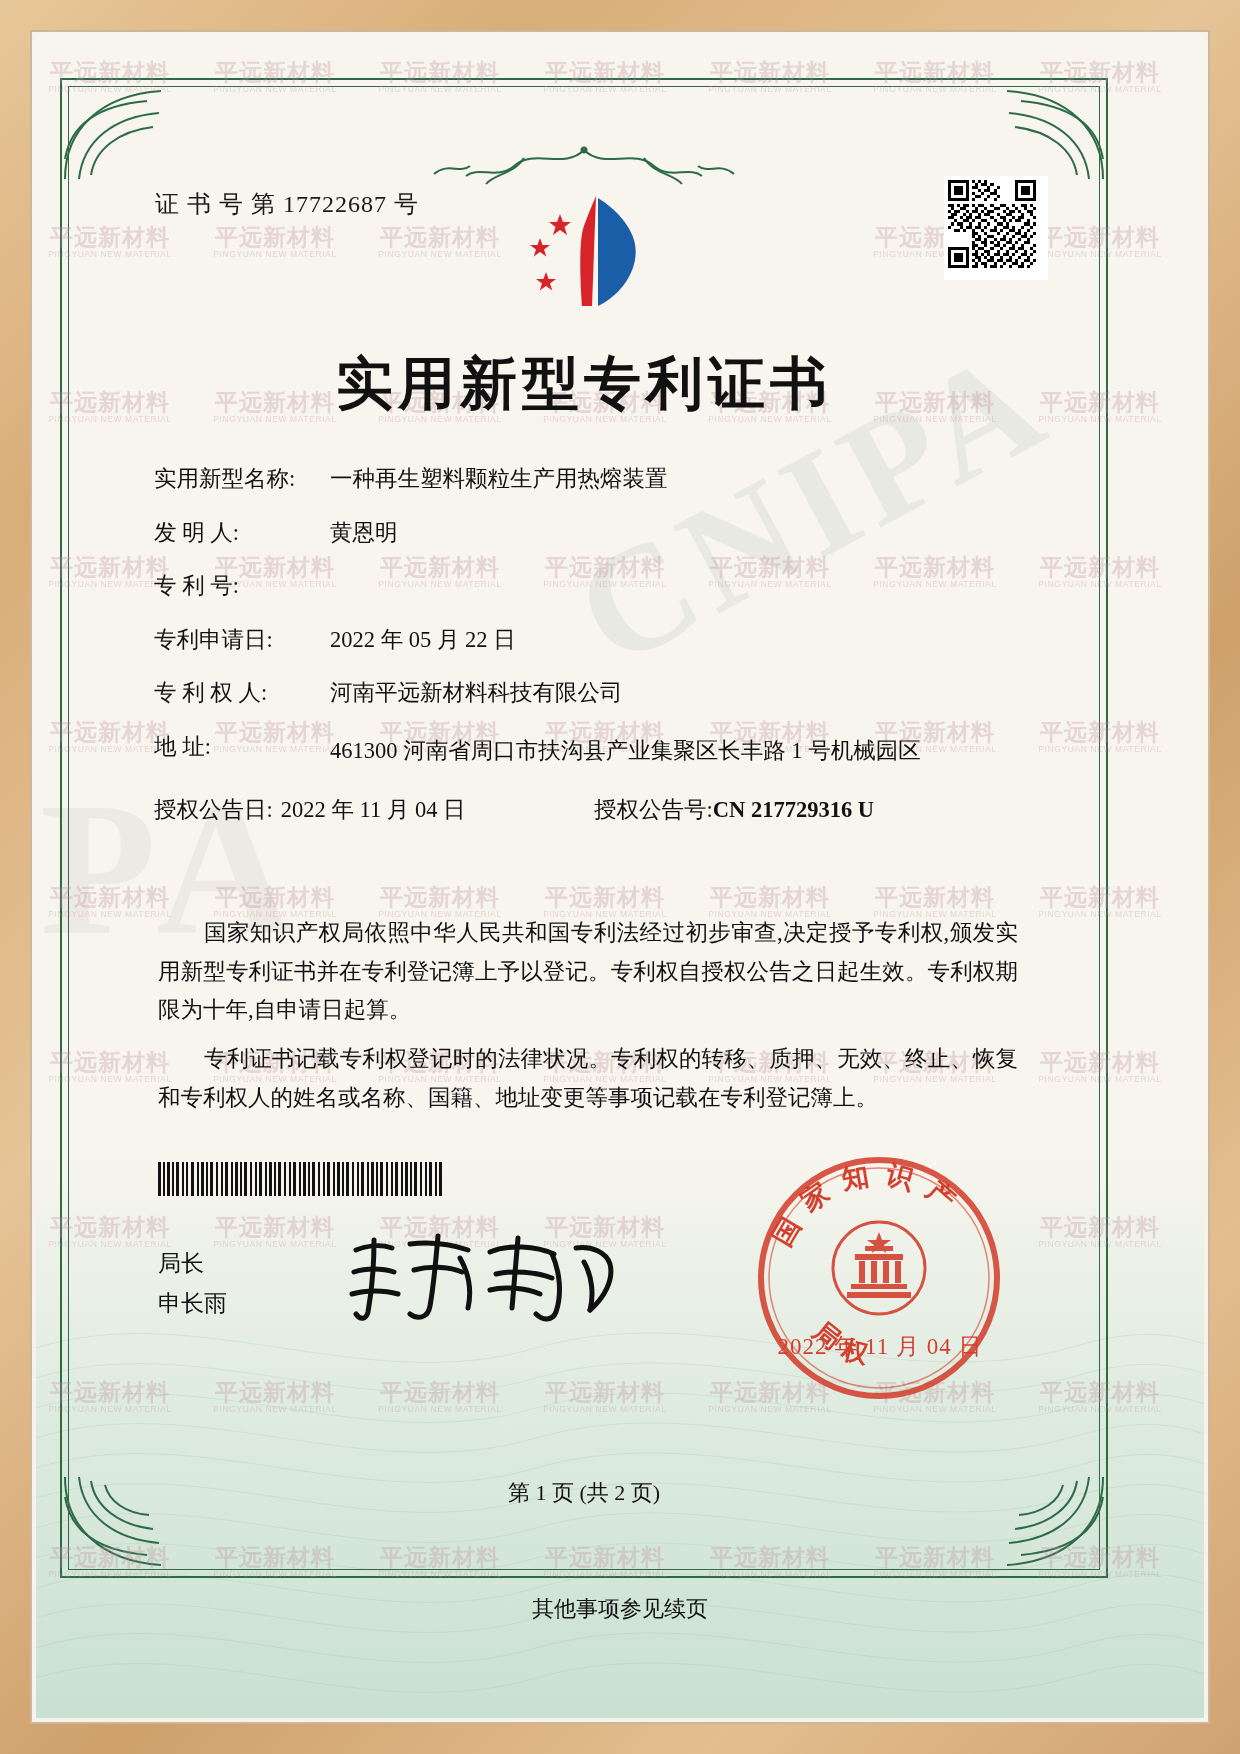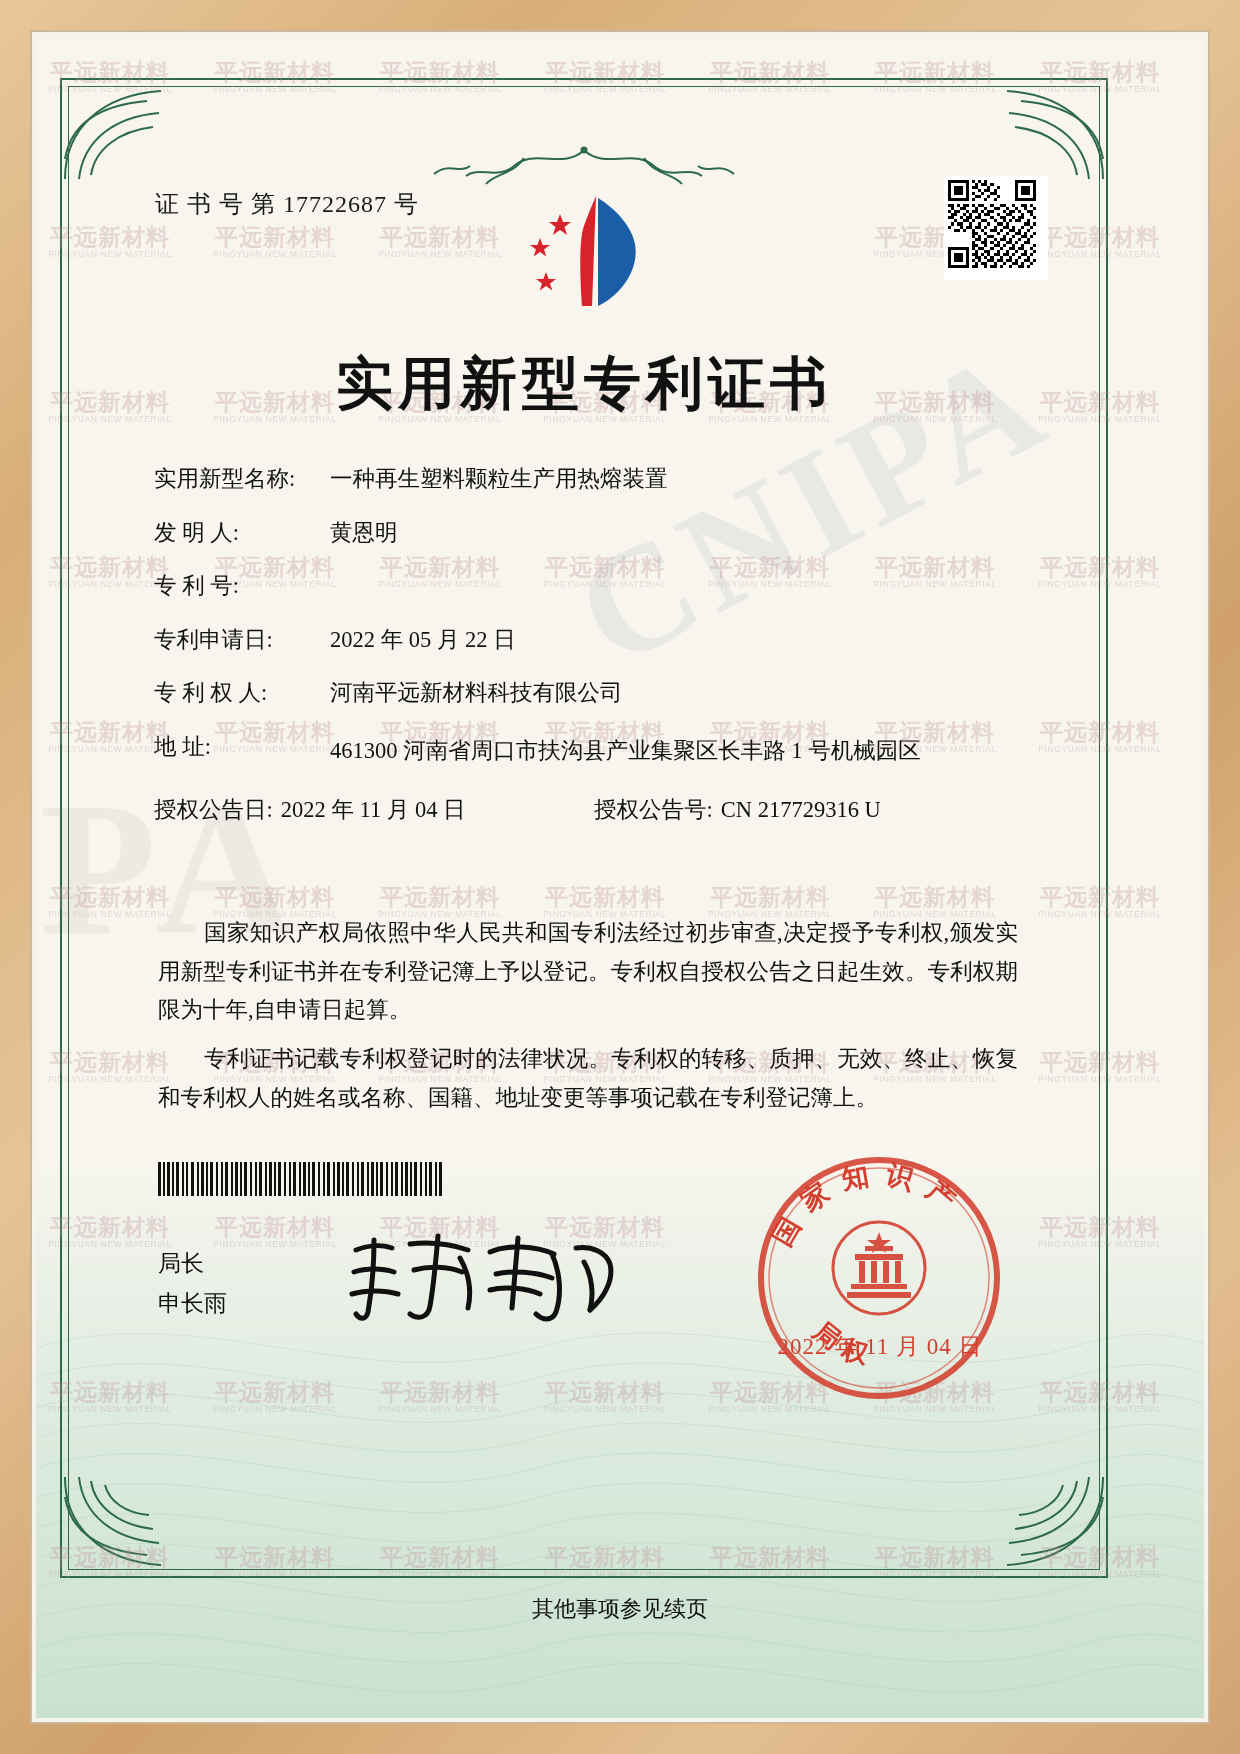--- a/index.html
+++ b/index.html
@@ -863,21 +863,21 @@
         <div class="field-value field-value-wrap">461300 河南省周口市扶沟县产业集聚区长丰路 1 号机械园区</div>
       </div>
 
       <div class="row-two">
         <div class="left">
           <div class="ro-label">授权公告日:</div>
           <div style="margin-left:8px;">2022 年 11 月 04 日</div>
         </div>
         <div class="right">
           <div class="ro-label">授权公告号:</div>
-          <div style="margin-left:8px;">CN 217729316 U</div>
+          <div style="font-weight:bold;">CN 217729316 U</div>
         </div>
       </div>
     </div>
 
     <div class="para para1">国家知识产权局依照中华人民共和国专利法经过初步审查,决定授予专利权,颁发实用新型专利证书并在专利登记簿上予以登记。专利权自授权公告之日起生效。专利权期限为十年,自申请日起算。</div>
     <div class="para para2">专利证书记载专利权登记时的法律状况。专利权的转移、质押、无效、终止、恢复和专利权人的姓名或名称、国籍、地址变更等事项记载在专利登记簿上。</div>
 
     <svg class="barcode" viewBox="0 0 288 34" preserveAspectRatio="none" shape-rendering="crispEdges">
       <rect width="288" height="34" fill="none"></rect>
       <g fill="#111">
@@ -991,16 +991,17 @@
       </defs>
       <text font-family="'Liberation Serif', serif" font-size="27" fill="#d3402f" font-weight="bold" letter-spacing="14">
         <textPath href="#sealArcTop" startOffset="10%">国家知识产</textPath>
       </text>
       <text font-family="'Liberation Serif', serif" font-size="26" fill="#d3402f" font-weight="bold" letter-spacing="10">
         <textPath href="#sealArcBottom" startOffset="22%">局权</textPath>
       </text>
     </svg>
     <div class="seal-date">2022 年 11 月 04 日</div>
 
+    <div class="page-no">第 1 页 (共 2 页)</div>
   </div>
 
   <div class="footer-note">其他事项参见续页</div>
 </div>
 
 </body></html>

